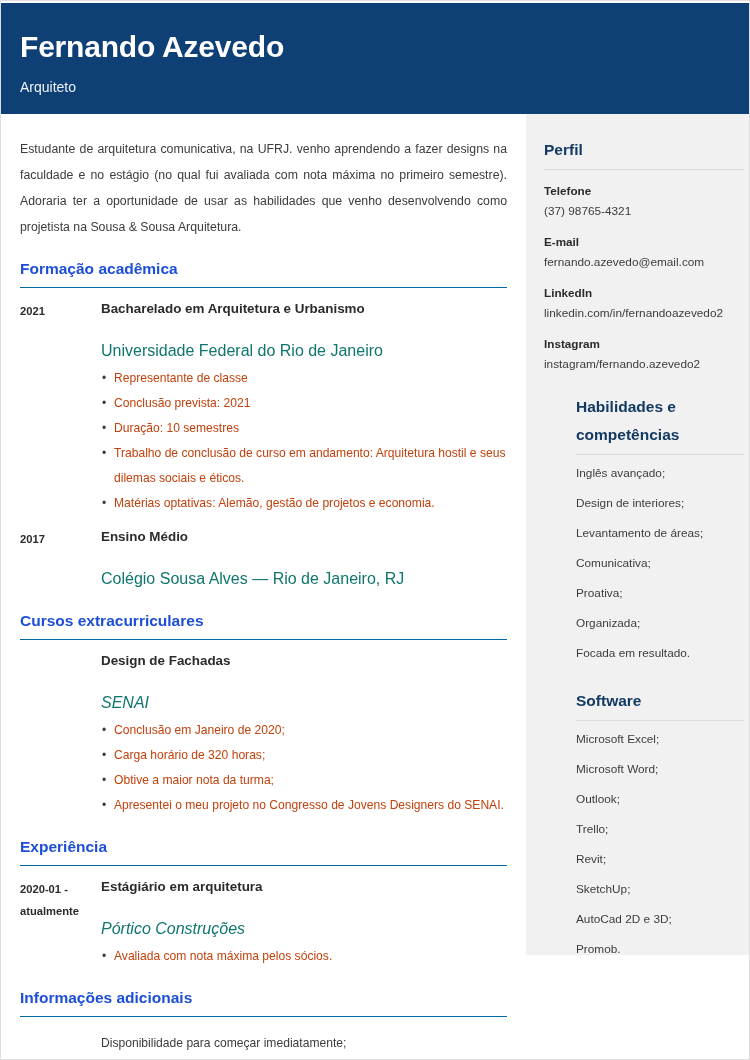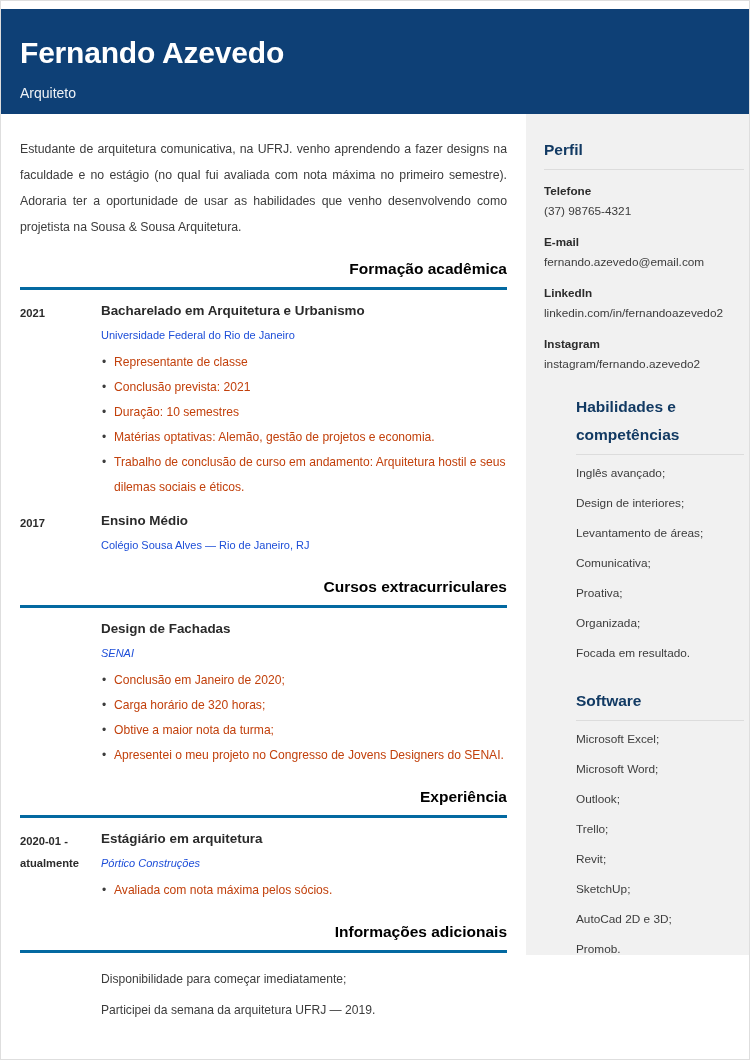--- a/index.html
+++ b/index.html
@@ -12,21 +12,21 @@
   .page {
     position:relative;
     width:750px; height:1060px;
     background:#ffffff;
     border:1px solid #dedede;
     overflow:hidden;
   }
 
   
   .header {
-    position:absolute; left:0; top:8px;
+    position:absolute; left:0; top:2px;
     width:750px; height:113px;
     background:#0e4076;
     padding:26px 0 0 19px;
   }
   .header-name {
     color:#ffffff;
     font-size:30px;
     font-weight:bold;
     letter-spacing:-0.2px;
     line-height:36px;
@@ -62,49 +62,48 @@
     font-size:12.3px;
     line-height:26px;
     color:#3c3c3c;
     text-align:justify;
   }
 
   .section { margin-top:18px; }
   .section-title {
     font-size:15.5px;
     font-weight:bold;
-    color:#000000;
+    color:#1d4ed8;
     line-height:22px;
     padding-bottom:7px;
-    border-bottom:3px solid #0369a1;
-    text-align:right;
+    border-bottom:1px solid #0369a1;
   }
 
   .entry { display:flex; margin-top:11px; }
   .entry-date {
     width:81px;
     flex:0 0 81px;
     font-size:11.2px;
     font-weight:bold;
     color:#2b2b2b;
     line-height:22px;
     padding-top:1px;
   }
   .entry-body { flex:1 1 auto; min-width:0; }
   .entry-title {
     font-size:13.4px;
     font-weight:bold;
     color:#2b2b2b;
     line-height:20px;
   }
   .entry-sub {
-    font-size:11px;
-    color:#1d4ed8;
+    font-size:16px;
+    color:#0f766e;
     line-height:26px;
-    margin-top:1px;
+    margin-top:19px;
   }
   .entry-sub.italic { font-style:italic; }
 
   ul.bullets { list-style:none; margin-top:2px; }
   ul.bullets li {
     position:relative;
     font-size:12.1px;
     color:#c2410c;
     line-height:25px;
     padding-left:13px;
@@ -174,22 +173,22 @@
             <div class="section-title">Formação acadêmica</div>
             <div class="entry">
               <div class="entry-date">2021</div>
               <div class="entry-body">
                 <div class="entry-title">Bacharelado em Arquitetura e Urbanismo</div>
                 <div class="entry-sub">Universidade Federal do Rio de Janeiro</div>
                 <ul class="bullets">
                   <li>Representante de classe</li>
                   <li>Conclusão prevista: 2021</li>
                   <li>Duração: 10 semestres</li>
+                  <li>Trabalho de conclusão de curso em andamento: Arquitetura hostil e seus dilemas sociais e éticos.</li>
                   <li>Matérias optativas: Alemão, gestão de projetos e economia.</li>
-                  <li>Trabalho de conclusão de curso em andamento: Arquitetura hostil e seus dilemas sociais e éticos.</li>
                 </ul>
               </div>
             </div>
             <div class="entry">
               <div class="entry-date">2017</div>
               <div class="entry-body">
                 <div class="entry-title">Ensino Médio</div>
                 <div class="entry-sub">Colégio Sousa Alves — Rio de Janeiro, RJ</div>
               </div>
             </div>

